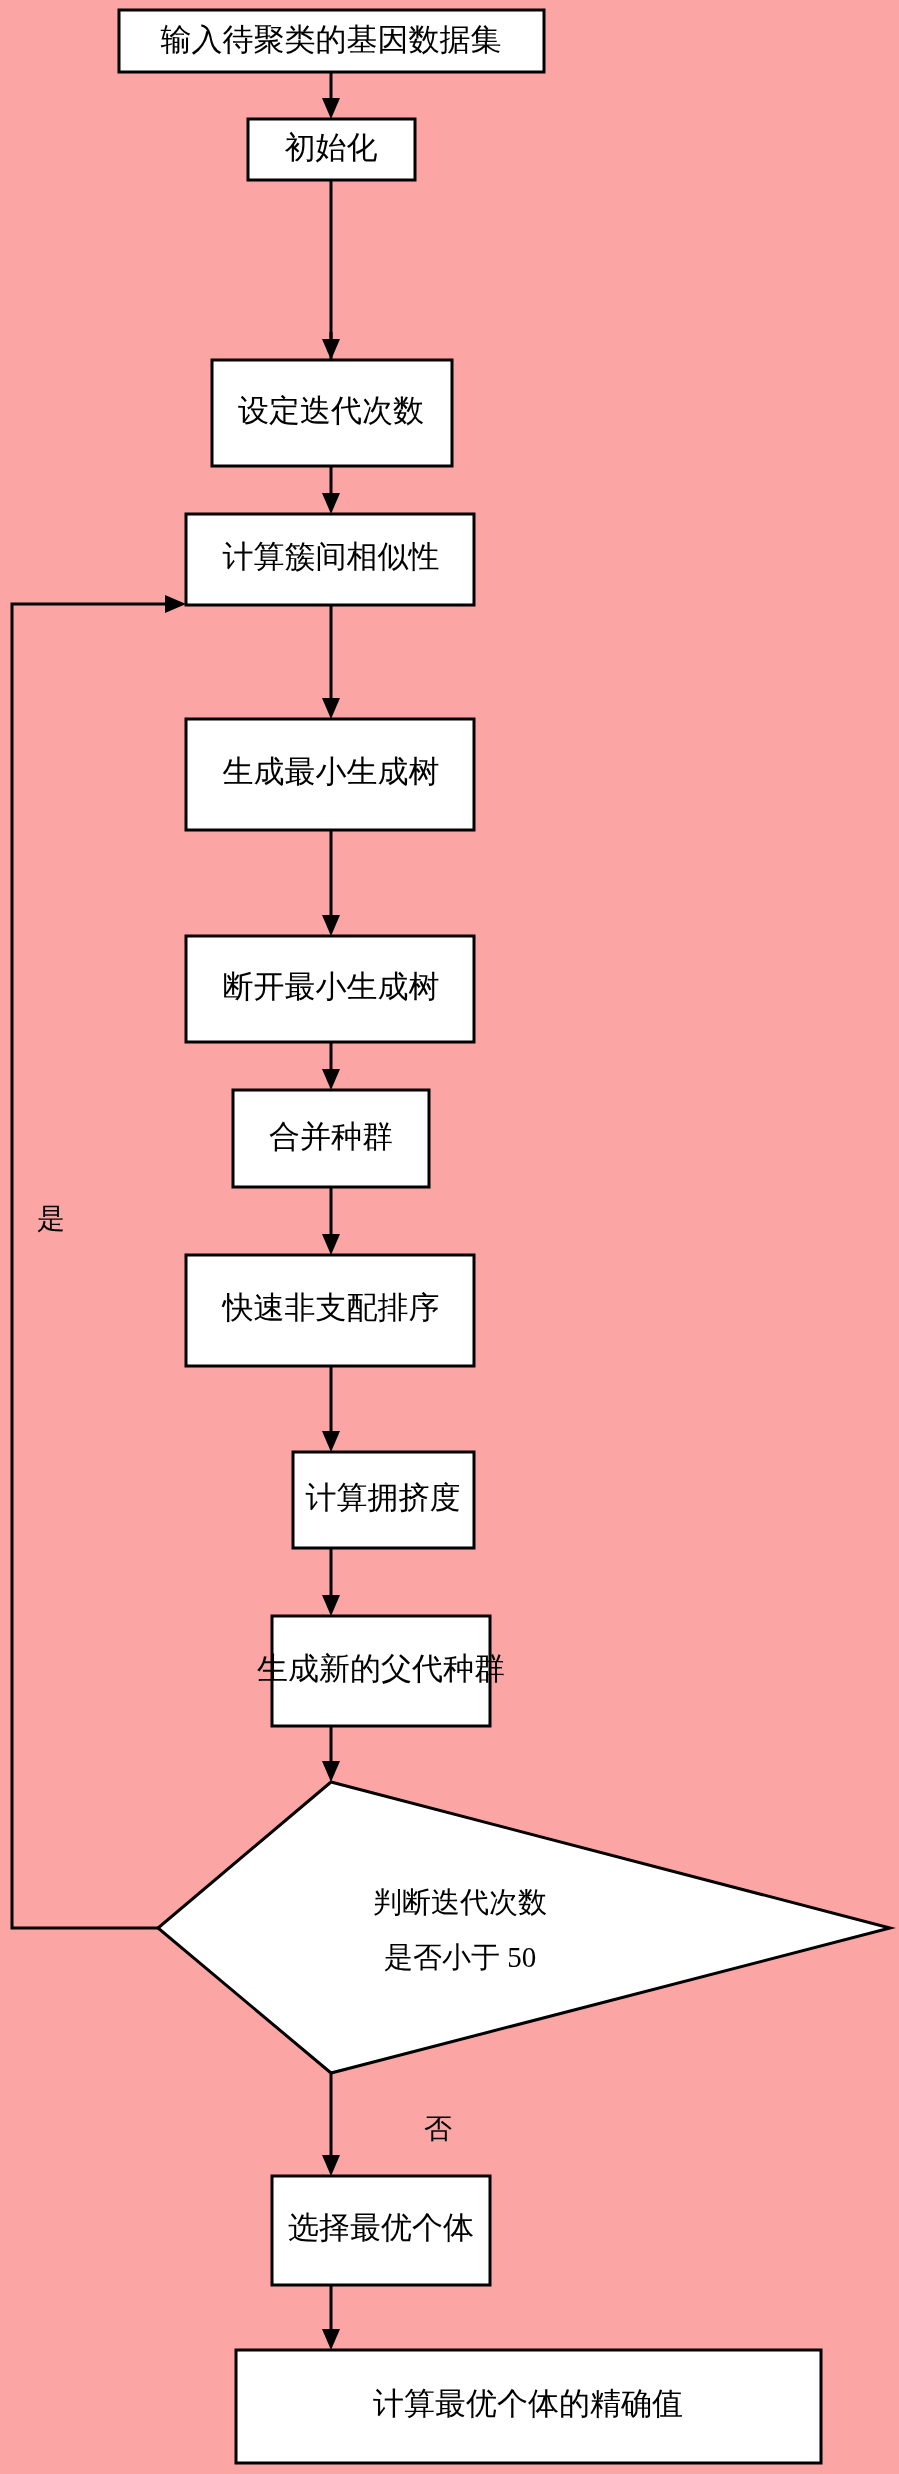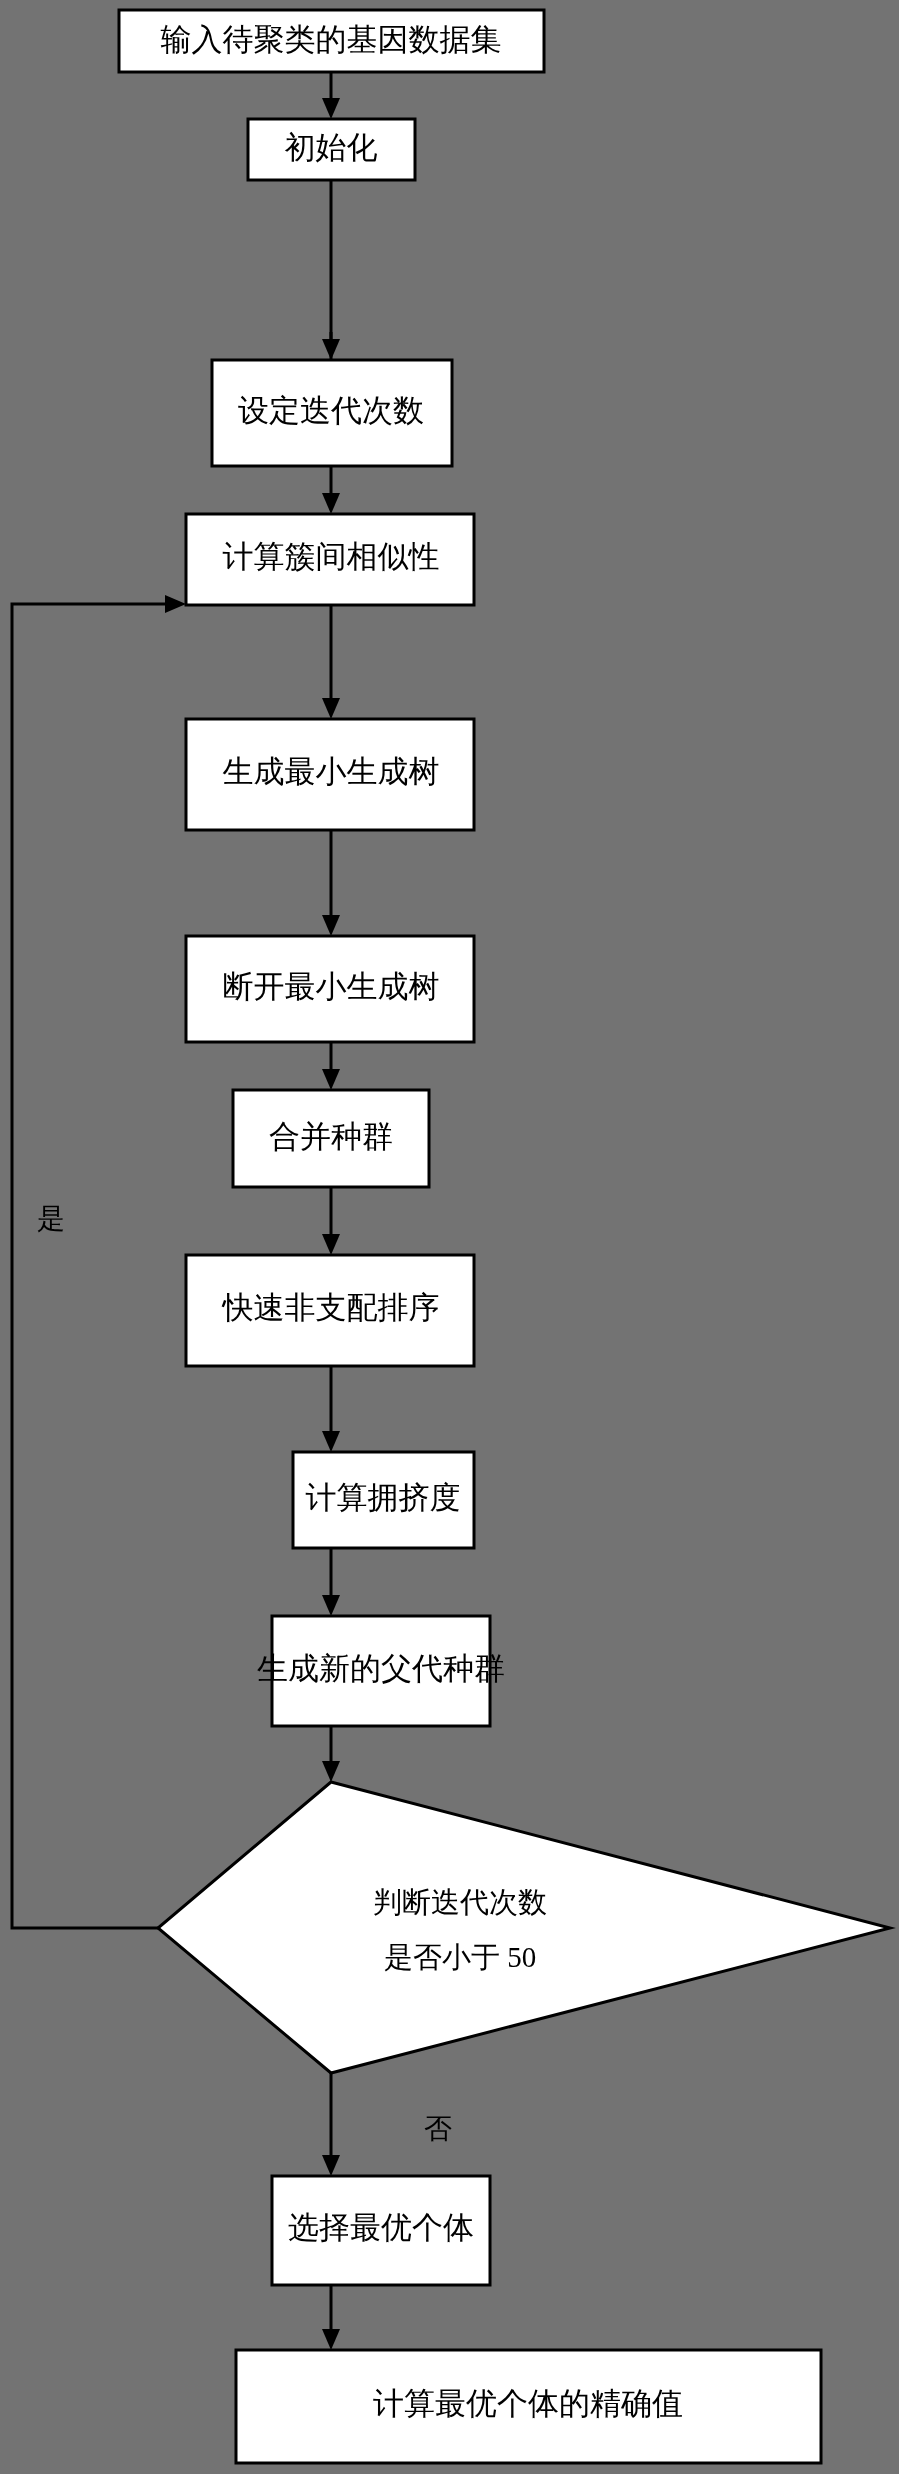--- a/index.html
+++ b/index.html
@@ -5,21 +5,21 @@
 <style>
   html, body {
     margin: 0;
     padding: 0;
     background: #ffffff;
   }
   #page {
     position: relative;
     width: 899px;
     height: 2474px;
-    background: #737373;
+    background: #fca5a5;
     font-family: "Liberation Serif", "DejaVu Serif", serif;
     overflow: hidden;
   }
   #flow-svg {
     position: absolute;
     left: 0;
     top: 0;
     width: 899px;
     height: 2474px;
   }

